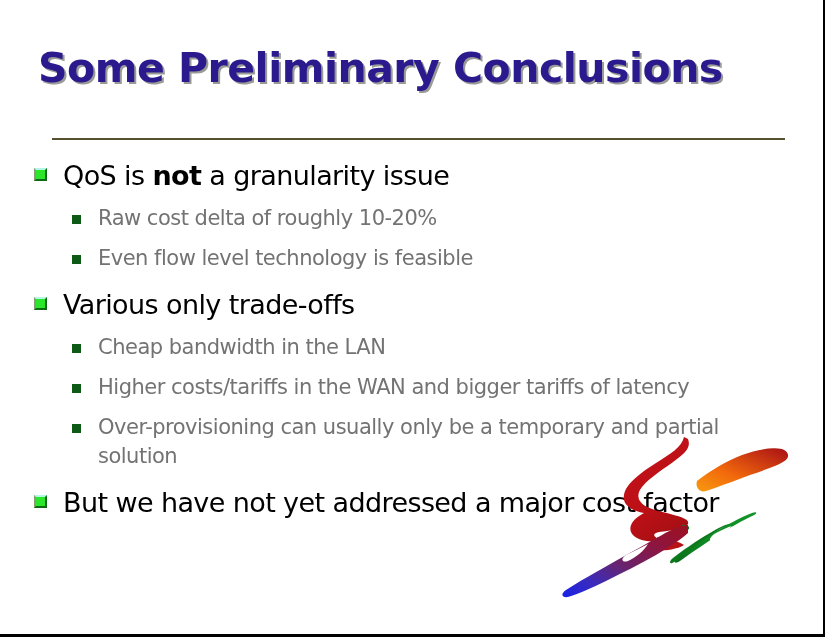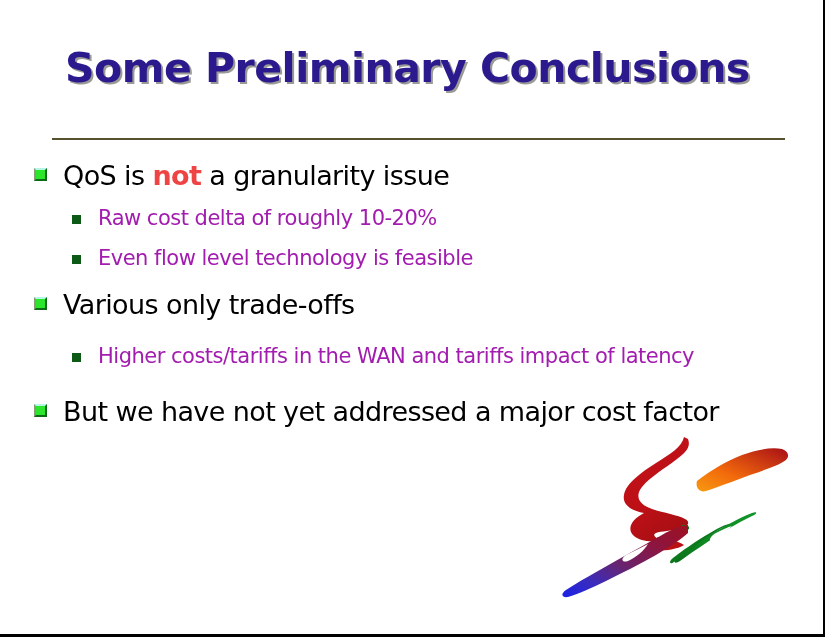--- a/index.html
+++ b/index.html
@@ -27,21 +27,20 @@
     width: 740px;
     height: 60px;
     font-family: "DejaVu Sans", sans-serif;
     font-weight: bold;
     font-size: 41px;
     line-height: 56px;
     letter-spacing: -0.5px;
     color: #2a1a8e;
     text-shadow: 2px 2px 0 #9a9a96;
     white-space: nowrap;
-    margin-left: 27px;
   }
 
   
   #divider {
     position: absolute;
     left: 52px;
     top: 138px;
     width: 733px;
     height: 2px;
     background: #56522f;
@@ -80,37 +79,37 @@
   }
 
   .l2 {
     position: relative;
     padding-left: 36px;
     margin: 0 0 2px 0;
     margin-left: 32px;
     font-family: "DejaVu Sans", sans-serif;
     font-size: 21px;
     line-height: 29px;
-    color: #a21caf;
+    color: #737373;
     letter-spacing: -0.5px;
   }
   .l2 .bullet-sq {
     position: absolute;
     left: 10px;
     top: 11px;
     width: 9px;
     height: 9px;
     background: #0d5a16;
   }
 
   .spacer-sm { height: 9px; }
   .spacer-md { height: 12px; }
 
   .emph-red {
-    color: #ef4444;
+    color: #000000;
     font-weight: bold;
   }
 
   
   #swoosh {
     position: absolute;
     left: 560px;
     top: 425px;
     width: 265px;
     height: 180px;
@@ -145,29 +144,35 @@
     </div>
 
     <div class="spacer-md"></div>
 
     <div class="l1">
       <span class="bullet-3d"></span><span>Various only trade-offs</span>
     </div>
 
     <div class="spacer-sm"></div>
 
-
-    <div class="spacer-sm"></div>
-
-    <div class="l2">
-      <span class="bullet-sq"></span><span>Higher costs/tariffs in the WAN and tariffs impact of latency</span>
-    </div>
-
-    <div class="spacer-sm"></div>
-
+    <div class="l2">
+      <span class="bullet-sq"></span><span>Cheap bandwidth in the LAN</span>
+    </div>
+
+    <div class="spacer-sm"></div>
+
+    <div class="l2">
+      <span class="bullet-sq"></span><span>Higher costs/tariffs in the WAN and bigger tariffs of latency</span>
+    </div>
+
+    <div class="spacer-sm"></div>
+
+    <div class="l2">
+      <span class="bullet-sq"></span><span>Over-provisioning can usually only be a temporary and partial solution</span>
+    </div>
 
     <div class="spacer-md"></div>
 
     <div class="l1">
       <span class="bullet-3d"></span><span>But we have not yet addressed a major cost factor</span>
     </div>
 
   </div>
 
   <svg id="swoosh" viewBox="0 0 265 180" aria-hidden="true">

